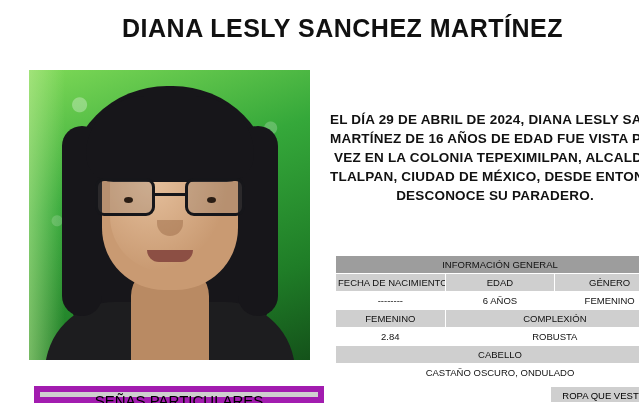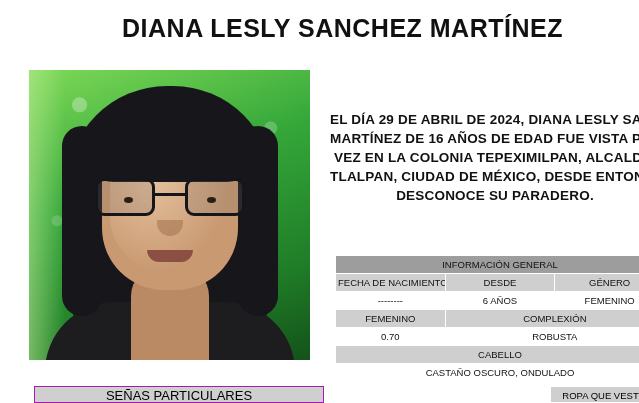--- a/index.html
+++ b/index.html
@@ -238,24 +238,24 @@
   .val { background: #ffffff; }
 
   
   .senas {
     position: absolute;
     left: 34px;
     top: 386px;
     width: 290px;
     height: 17px;
     background: #cfcfcf;
-    font-size: 13px;
+    font-size: 15px;
     text-align: center;
     line-height: 17px;
-    border: 1px solid #a21caf;
+    border: 6px solid #a21caf;
     box-sizing: border-box;
   }
   .ropa {
     position: absolute;
     left: 550px;
     top: 386px;
     width: 110px;
     height: 17px;
     background: #cfcfcf;
     font-size: 9.5px;
@@ -304,34 +304,34 @@
     <div>DESCONOCE SU PARADERO.</div>
   </div>
 
   <table class="info-table">
     <tbody>
         <tr>
       <td class="hdr" colspan="3">INFORMACIÓN GENERAL</td>
     </tr>
     <tr>
       <td class="lbl">FECHA DE NACIMIENTO</td>
-      <td class="lbl">DESDE</td>
+      <td class="lbl">EDAD</td>
       <td class="lbl">GÉNERO</td>
     </tr>
     <tr>
       <td class="val">--------</td>
       <td class="val">6 AÑOS</td>
       <td class="val">FEMENINO</td>
     </tr>
     <tr>
       <td class="lbl">FEMENINO</td>
       <td class="lbl" colspan="2">COMPLEXIÓN</td>
     </tr>
     <tr>
-      <td class="val">0.70</td>
+      <td class="val">2.84</td>
       <td class="val" colspan="2">ROBUSTA</td>
     </tr>
     <tr>
       <td class="lbl" colspan="3">CABELLO</td>
     </tr>
     <tr>
       <td class="val" colspan="3">CASTAÑO OSCURO, ONDULADO</td>
     </tr>
   </tbody>
     </table>

